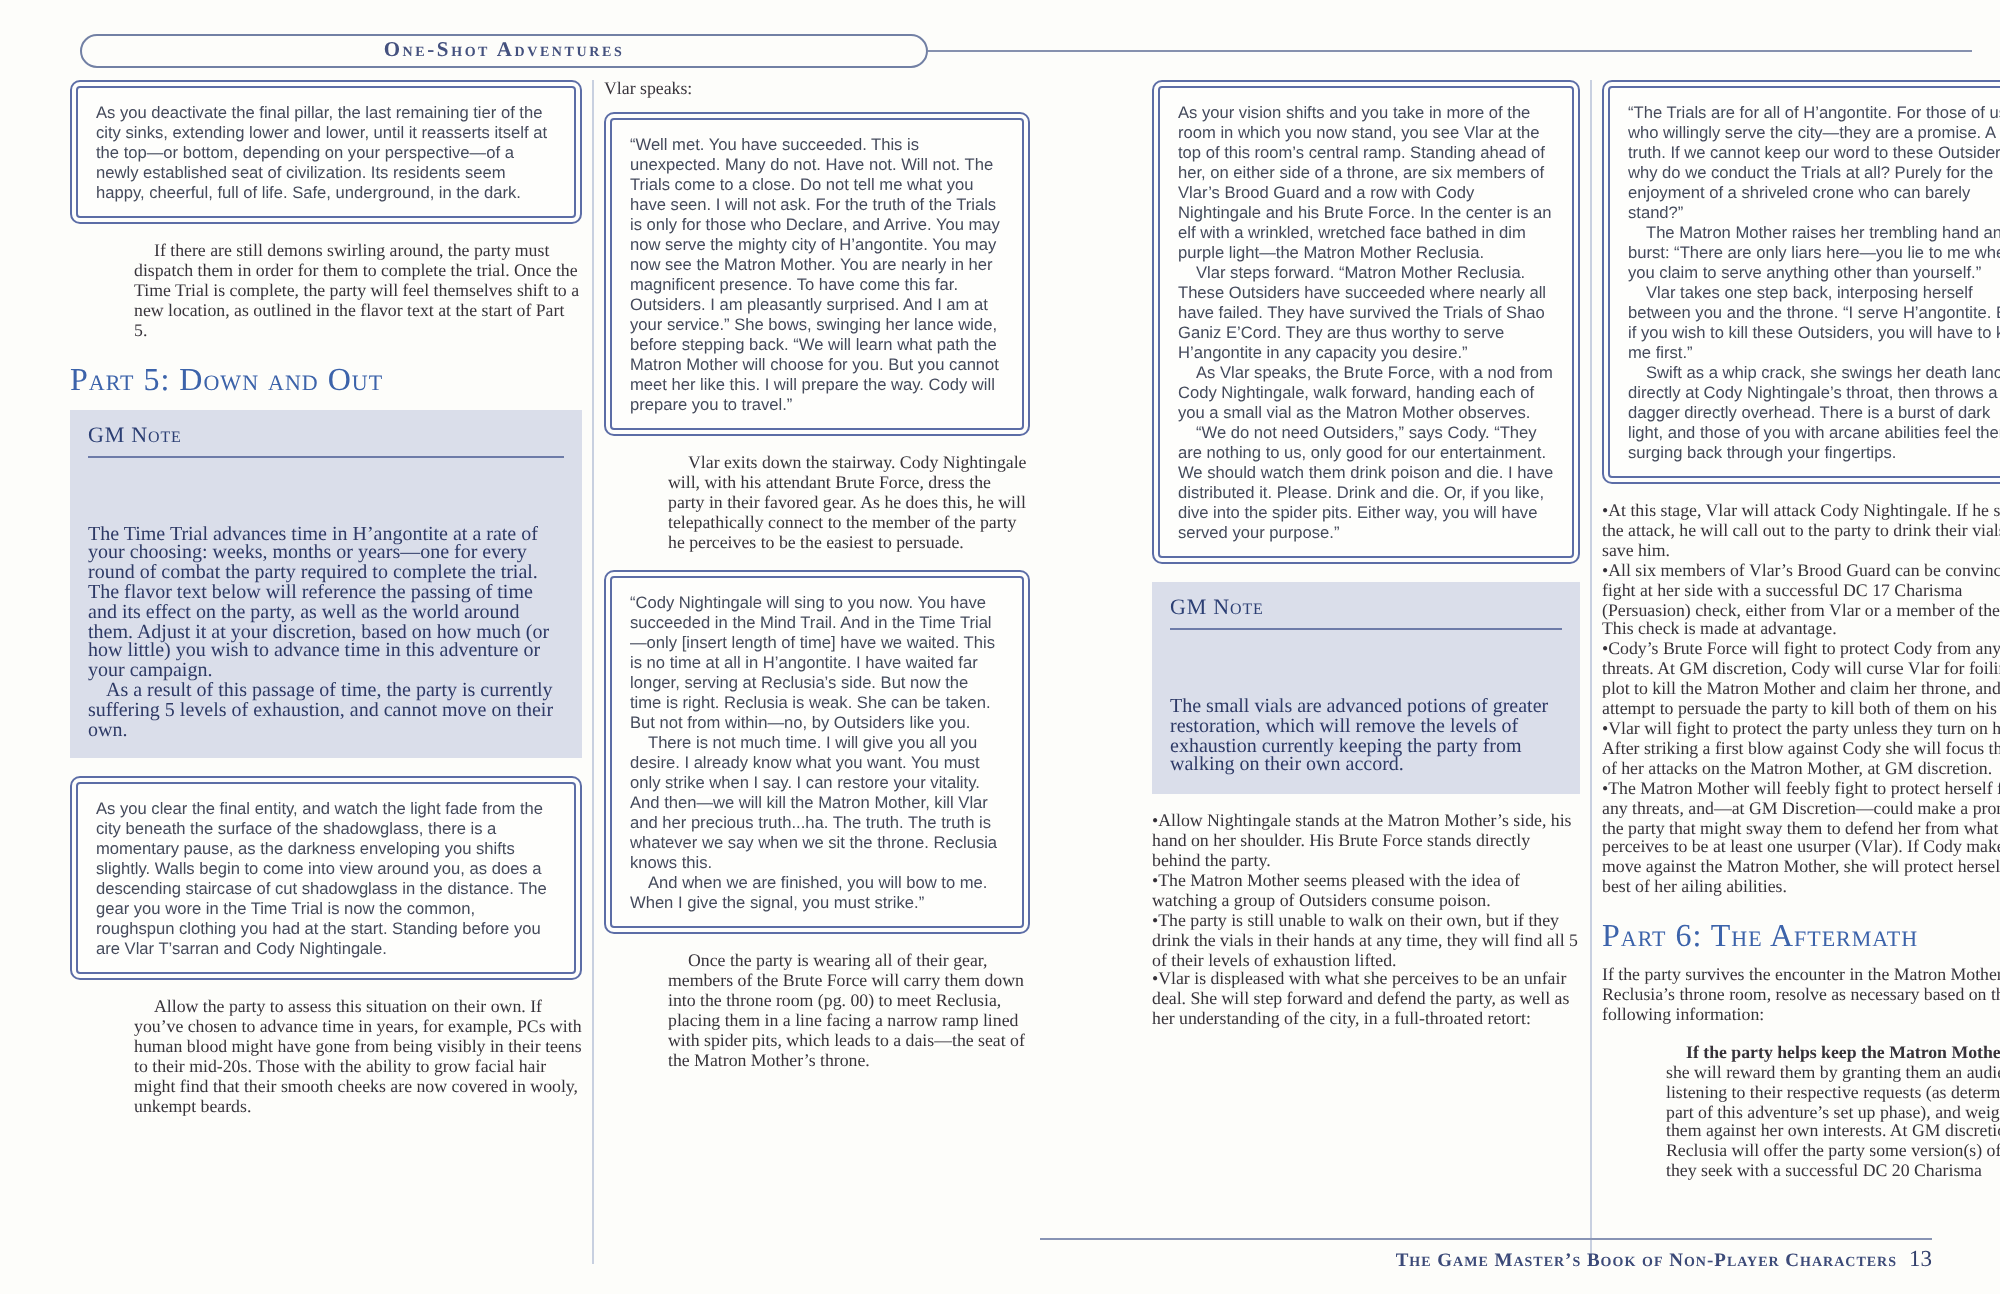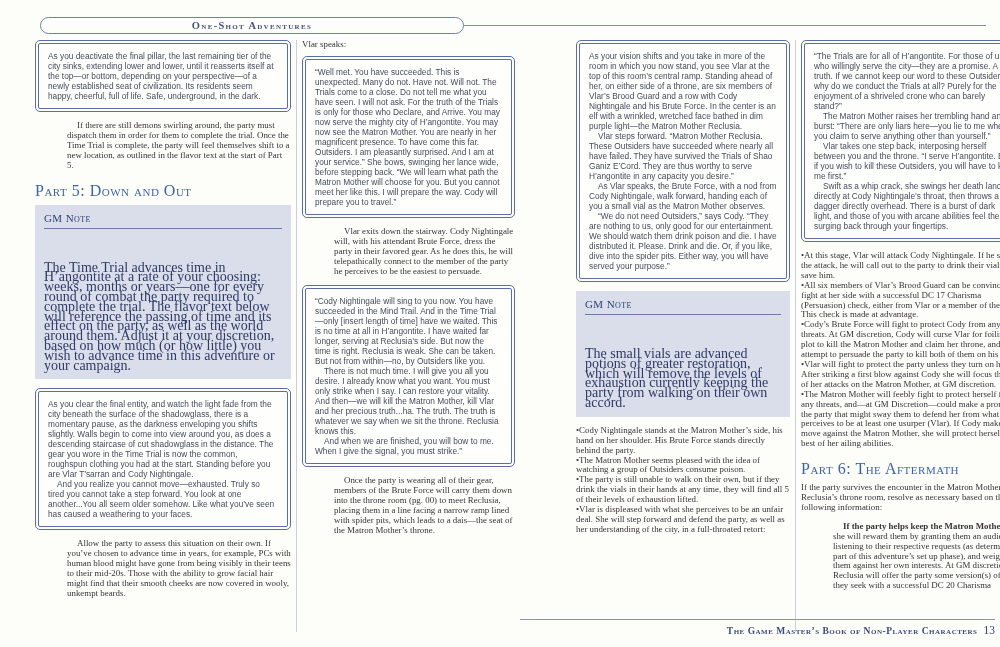--- a/index.html
+++ b/index.html
@@ -38,29 +38,29 @@
 
   
   .part-heading { font-family:"Liberation Serif",serif; font-variant:small-caps; font-weight:normal;
                   font-size:16px; line-height:21px; letter-spacing:.5px; color:#3c63aa; margin:2px 0 4px; }
   .part-heading.aftermath { margin-top:8px; }
 
   
   .gmnote { background:#dadeea; padding:7px 9px 9px; margin:0 0 9px; }
   .gm-label { font-family:"Liberation Serif",serif; font-variant:small-caps; font-size:11px; letter-spacing:.4px;
               color:#2c3f74; padding-bottom:4px; border-bottom:1px solid #6d7ba8; margin-bottom:7px; }
-  .gm-body { font-family:"Liberation Serif",serif; font-size:14px; line-height:9.8px; color:#2e3a66;margin-top:34px; }
+  .gm-body { font-family:"Liberation Serif",serif; font-size:10px; line-height:9.8px; color:#2e3a66;margin-top:34px; }
   .gm-body p { margin:0; }
   .gm-body p + p { text-indent:9px; }
 
   .closing { margin-top:9px; }
   .closing b { font-weight:bold; }
 
   
-  .footer { position:absolute; left:520px; right:5px; bottom:11px; border-top:1px solid #8894b4; padding-top:4px;
+  .footer { position:absolute; left:520px; right:34px; bottom:11px; border-top:1px solid #8894b4; padding-top:4px;
             display:flex; justify-content:flex-end; align-items:baseline; gap:6px;
             font-family:"Liberation Serif",serif; color:#3c4a78; }
   .footer-title { font-variant:small-caps; font-weight:bold; font-size:9.5px; letter-spacing:.5px; }
   .footer-page { font-size:11.5px; color:#33406c; }
 </style>
 </head>
 <body>
 
 <div class="page">
 
@@ -76,25 +76,25 @@
     <div class="col col1">
       <div class="ra">
         <p>As you deactivate the final pillar, the last remaining tier of the city sinks, extending lower and lower, until it reasserts itself at the top—or bottom, depending on your perspective—of a newly established seat of civilization. Its residents seem happy, cheerful, full of life. Safe, underground, in the dark.</p>
       </div>
       <p class="body indent">If there are still demons swirling around, the party must dispatch them in order for them to complete the trial. Once the Time Trial is complete, the party will feel themselves shift to a new location, as outlined in the flavor text at the start of Part 5.</p>
       <h2 class="part-heading">Part 5: Down and Out</h2>
       <div class="gmnote">
         <div class="gm-label">GM Note</div>
         <div class="gm-body">
           <p>The Time Trial advances time in H’angontite at a rate of your choosing: weeks, months or years—one for every round of combat the party required to complete the trial. The flavor text below will reference the passing of time and its effect on the party, as well as the world around them. Adjust it at your discretion, based on how much (or how little) you wish to advance time in this adventure or your campaign.</p>
+          <p>As a result of this passage of time, the party is currently suffering 5 levels of exhaustion, and cannot move on their own.</p>
         </div>
       </div>
       <div class="ra">
         <p>As you clear the final entity, and watch the light fade from the city beneath the surface of the shadowglass, there is a momentary pause, as the darkness enveloping you shifts slightly. Walls begin to come into view around you, as does a descending staircase of cut shadowglass in the distance. The gear you wore in the Time Trial is now the common, roughspun clothing you had at the start. Standing before you are Vlar T’sarran and Cody Nightingale.</p>
-        <p>And you realize you cannot move—exhausted. Truly so tired you cannot take a step forward. You look at one another...You all seem older somehow. Like what you’ve seen has caused a weathering to your faces.</p>
       </div>
       <p class="body indent">Allow the party to assess this situation on their own. If you’ve chosen to advance time in years, for example, PCs with human blood might have gone from being visibly in their teens to their mid-20s. Those with the ability to grow facial hair might find that their smooth cheeks are now covered in wooly, unkempt beards.</p>
     </div>
 
     <div class="vdiv"></div>
 
     <div class="col col2">
       <p class="body tight">Vlar speaks:</p>
       <div class="ra">
         <p>“Well met. You have succeeded. This is unexpected. Many do not. Have not. Will not. The Trials come to a close. Do not tell me what you have seen. I will not ask. For the truth of the Trials is only for those who Declare, and Arrive. You may now serve the mighty city of H’angontite. You may now see the Matron Mother. You are nearly in her magnificent presence. To have come this far. Outsiders. I am pleasantly surprised. And I am at your service.” She bows, swinging her lance wide, before stepping back. “We will learn what path the Matron Mother will choose for you. But you cannot meet her like this. I will prepare the way. Cody will prepare you to travel.”</p>
@@ -117,21 +117,21 @@
         <p>As Vlar speaks, the Brute Force, with a nod from Cody Nightingale, walk forward, handing each of you a small vial as the Matron Mother observes.</p>
         <p>“We do not need Outsiders,” says Cody. “They are nothing to us, only good for our entertainment. We should watch them drink poison and die. I have distributed it. Please. Drink and die. Or, if you like, dive into the spider pits. Either way, you will have served your purpose.”</p>
       </div>
       <div class="gmnote">
         <div class="gm-label">GM Note</div>
         <div class="gm-body">
           <p>The small vials are advanced potions of greater restoration, which will remove the levels of exhaustion currently keeping the party from walking on their own accord.</p>
         </div>
       </div>
       <div class="bullets">
-        <p class="bullet">Cody Nightingale stands at the Matron Mother’s side, his hand on her shoulder. His Brute Force stands directly behind the party.</p>
+        <p class="bullet">Allow Nightingale stands at the Matron Mother’s side, his hand on her shoulder. His Brute Force stands directly behind the party.</p>
         <p class="bullet">The Matron Mother seems pleased with the idea of watching a group of Outsiders consume poison.</p>
         <p class="bullet">The party is still unable to walk on their own, but if they drink the vials in their hands at any time, they will find all 5 of their levels of exhaustion lifted.</p>
         <p class="bullet">Vlar is displeased with what she perceives to be an unfair deal. She will step forward and defend the party, as well as her understanding of the city, in a full-throated retort:</p>
       </div>
     </div>
 
     <div class="vdiv"></div>
 
     <div class="col col4">
       <div class="ra">

